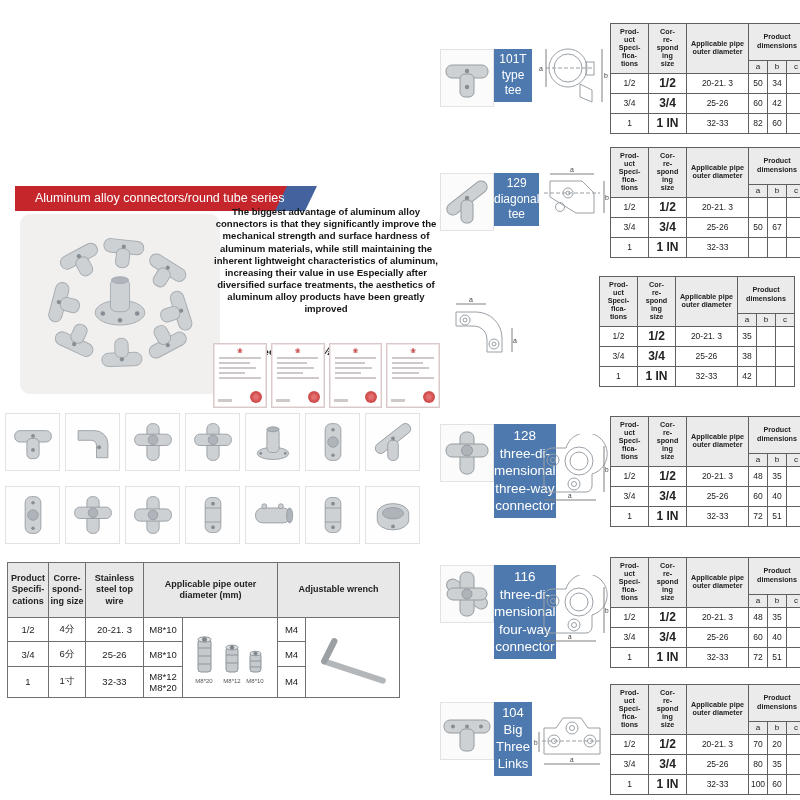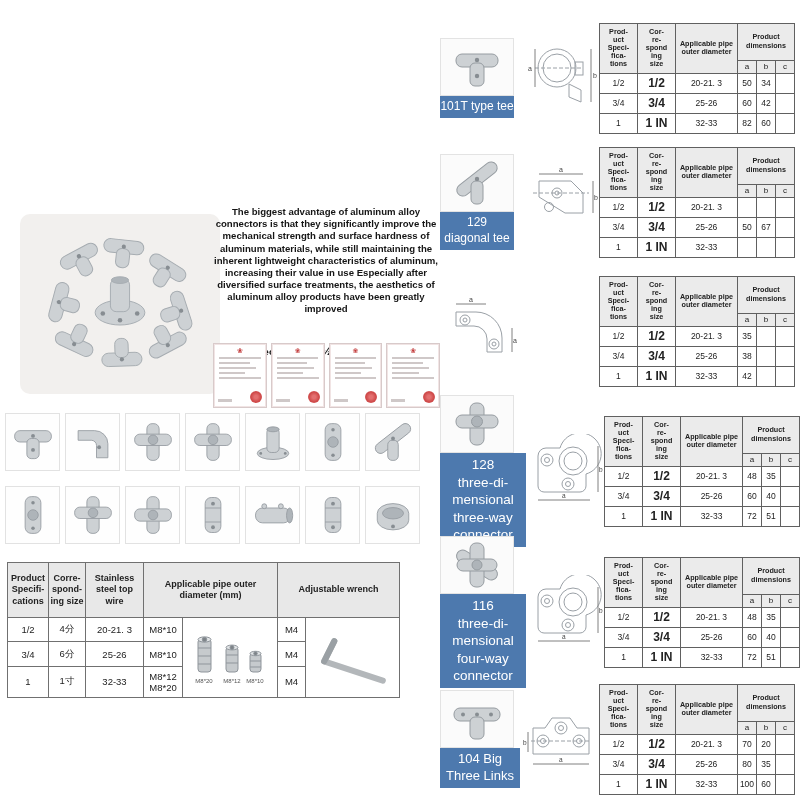--- a/index.html
+++ b/index.html
@@ -51,21 +51,21 @@
 
   
   .right-col{position:absolute;left:440px;top:0;width:360px;padding-top:16px;box-sizing:border-box;}
   .section{display:flex;align-items:center;}
   #sections .section:nth-of-type(1){height:124px;}
   #sections .section:nth-of-type(2){height:124px;}
   #sections .section:nth-of-type(3){height:134px;}
   #sections .section:nth-of-type(4){height:146px;}
   #sections .section:nth-of-type(5){height:136px;}
   #sections .section:nth-of-type(6){height:118px;}
-  .prod-cell{width:92px;display:flex;flex-direction:column;align-items:flex-start;}
+  .prod-cell{width:92px;display:flex;flex-direction:row;align-items:flex-start;}
   .prod-photo{width:74px;height:58px;border:1px solid #e3e3e3;background:#fbfbfb;display:flex;align-items:center;justify-content:center;box-sizing:border-box;}
   .prod-photo svg{width:52px;height:48px;}
   .prod-label{background:#4d79ae;color:#fff;font-size:12px;line-height:1.3;text-align:center;white-space:pre-line;padding:3px 0;width:74px;}
   #sections .section:nth-of-type(4) .prod-label,
   #sections .section:nth-of-type(5) .prod-label{width:86px;font-size:13.5px;}
   #sections .section:nth-of-type(6) .prod-label{width:80px;font-size:13px;}
   .drawing{width:78px;margin-left:2px;}
   .drawing svg{width:76px;height:70px;}
 
   .spec-table{border-collapse:collapse;table-layout:fixed;margin-left:auto;margin-right:5px;width:196px;}
@@ -77,20 +77,25 @@
   .spec-table td{font-size:8.5px;height:19px;background:#fff;}
   .spec-table td.size{font-size:12px;font-weight:700;}
   .spec-table .rc1{width:38px}.spec-table .rc2{width:38px}.spec-table .rc3{width:62px}
   .spec-table .rcd{width:19px}
 </style>
 </head>
 <body>
 
 <div id="page">
 
+  <div class="banner">
+    <div class="banner-blue"></div>
+    <div class="banner-red"></div>
+    <div class="banner-text">Aluminum alloy connectors/round tube series</div>
+  </div>
 
   <div class="main-photo">
     <svg viewBox="0 0 200 180">
       <defs>
         <g id="ft" fill="#cdd1d4" stroke="#a6acb1">
           <rect x="-21" y="-7" width="42" height="14" rx="7"></rect>
           <rect x="-7" y="2" width="14" height="20" rx="6"></rect>
           <circle cx="0" cy="0" r="2.2" fill="#878d92" stroke="none"></circle>
         </g>
       </defs>

